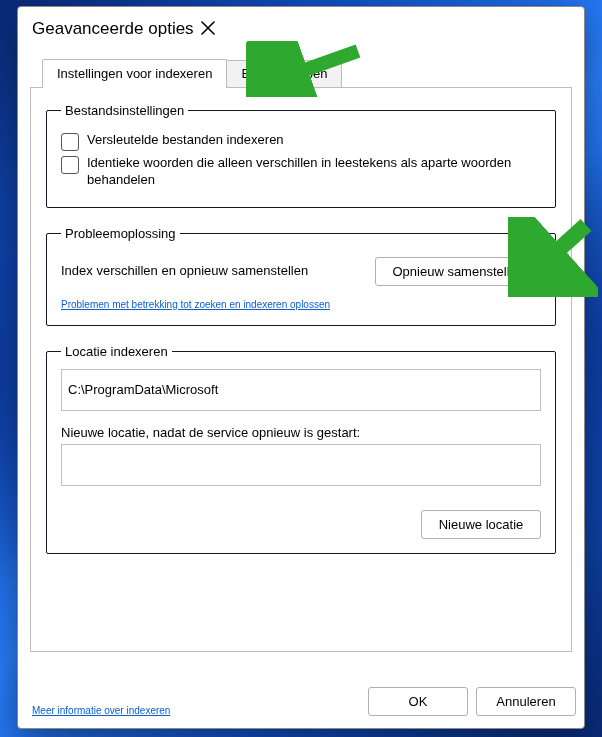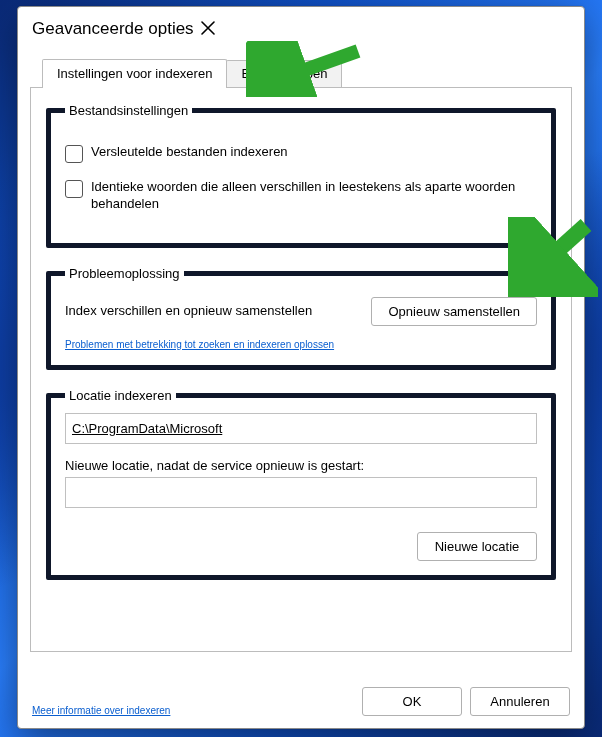--- a/index.html
+++ b/index.html
@@ -46,48 +46,48 @@
     border-color:#bcbcbc;
     padding-top:6px;padding-bottom:7px;
     margin-bottom:-1px;
   }
   .tab.inactive{font-size:13px;}
   .tab-panel{
     position:relative;margin:0 12px;padding:15px 15px 10px 15px;
     border:1px solid #bcbcbc;background:#fff;height:565px;box-sizing:border-box;
   }
   fieldset.group{
-    border:5px solid #0f172a;padding:10px 14px 14px 14px;margin:0 0 18px 0;
+    border:1px solid #0f172a;padding:10px 14px 14px 14px;margin:0 0 18px 0;
     border-radius:2px;
   }
   fieldset.group>legend{font-size:13px;padding:0 4px;}
-  .chk-row{display:flex;align-items:flex-start;margin:16px 0;}
+  .chk-row{display:flex;align-items:flex-start;margin:4px 0;}
   .chk{
     appearance:none;-webkit-appearance:none;
     width:18px;height:18px;border:1.5px solid #555;border-radius:3px;
     margin:1px 8px 0 0;flex:0 0 18px;cursor:pointer;background:#fff;
   }
   .chk-label{line-height:1.3;}
   .trouble-row{display:flex;align-items:center;gap:16px;margin:6px 0 10px 0;}
   .trouble-row .text{flex:1;line-height:1.3;}
   .btn{
     background:#fff;border:1px solid #b0b0b0;border-radius:3px;
     padding:6px 16px;font-size:13px;cursor:pointer;white-space:nowrap;
     min-width:120px;
   }
   a.link{color:#0a5ecf;text-decoration:underline;cursor:pointer;font-size:10px;}
   .loc-label{margin:4px 0 4px 0;}
   .loc-input{
     width:100%;box-sizing:border-box;border:1px solid #c0c0c0;
-    padding:5px 6px;font-size:13px;background:#fff;height:31px;text-decoration:underline;
+    padding:5px 6px;font-size:13px;background:#fff;height:42px;
   }
   .btn-right{float:right;}
   .footerlink{position:absolute;left:14px;bottom:12px;}
   .dlg-buttons{
-    position:absolute;right:14px;bottom:12px;display:flex;gap:8px;
+    position:absolute;right:8px;bottom:12px;display:flex;gap:8px;
   }
   .dlg-buttons .btn{min-width:100px;padding:6px 0;text-align:center;}
   
   .arrow{
     position:absolute;pointer-events:none;z-index:20;
   }
   .arrow svg{display:block;}
 </style>
 </head>
 <body>

